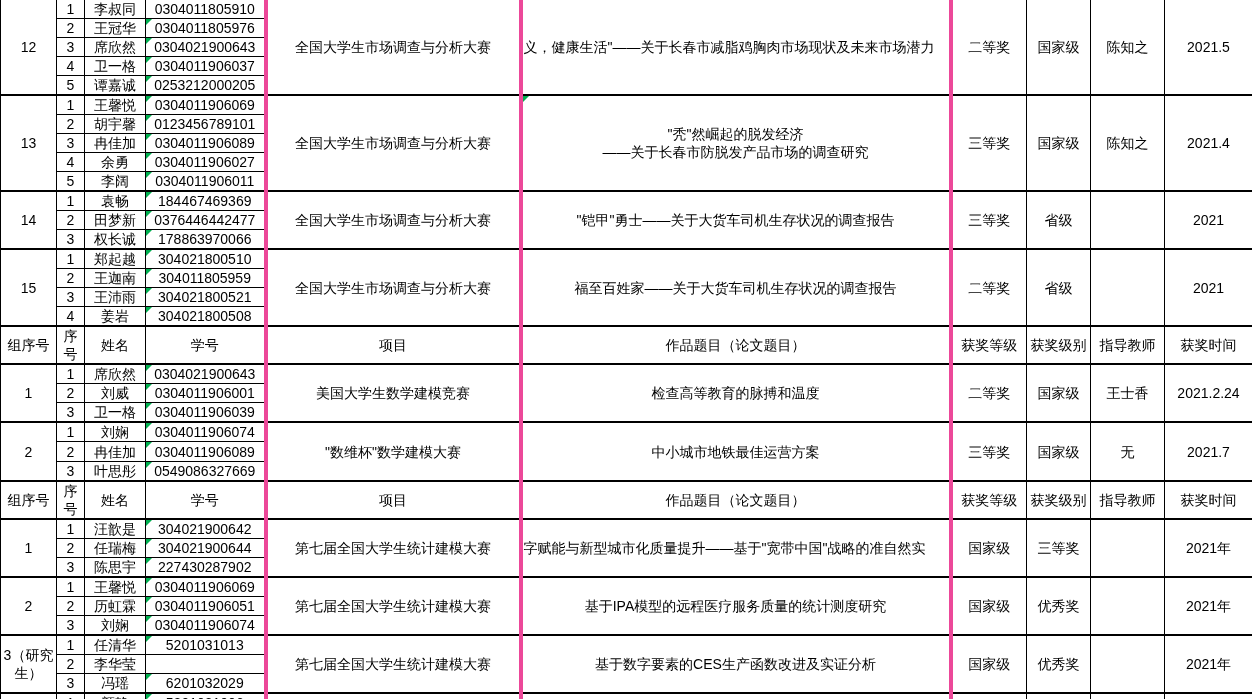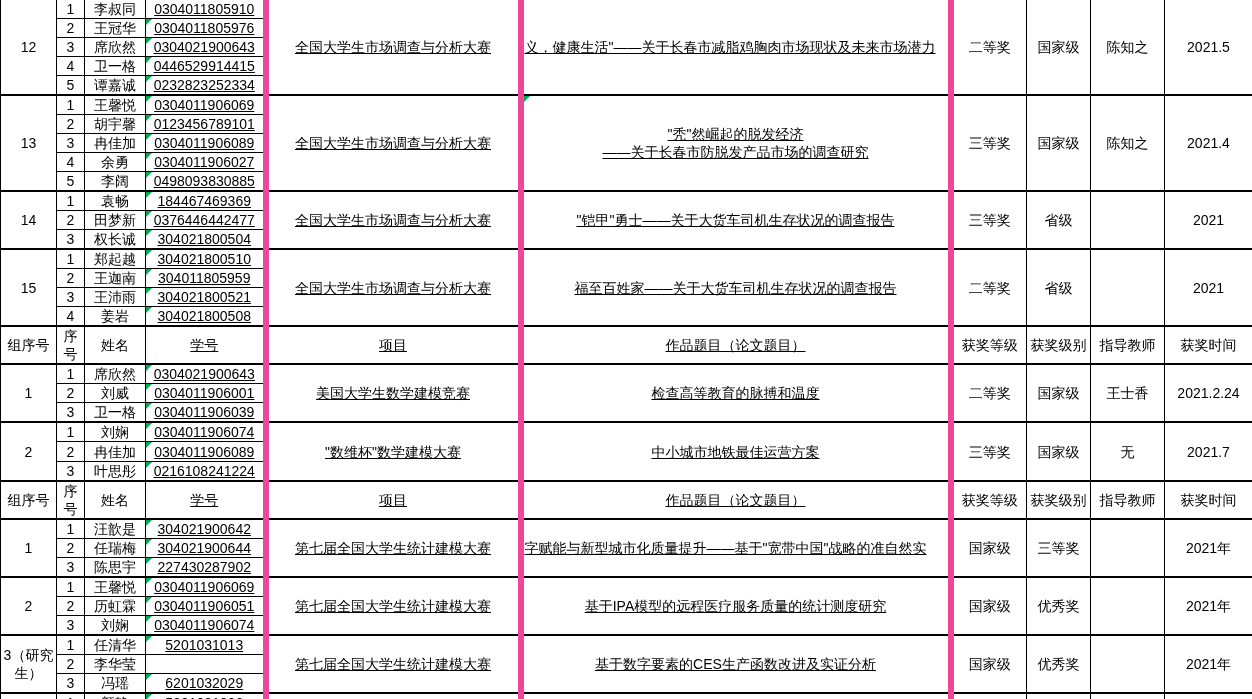--- a/index.html
+++ b/index.html
@@ -6,21 +6,21 @@
   body{font-family:"Liberation Sans","DejaVu Sans",sans-serif;font-size:14px;color:#000;}
   #sheet{width:1252px;overflow:hidden;}
   table{border-collapse:collapse;table-layout:fixed;width:1252px;}
   td{border:1px solid #000;text-align:center;vertical-align:middle;padding:0 1px;
      overflow:hidden;line-height:18px;position:relative;word-break:break-word;}
   tr.ra{height:18.6px;}
   tr.rh{height:19px;}
   tr.rb{height:19.3px;}
   tr.rc{height:19px;}
   td.bt2{border-top:2px solid #000;}
-  td.br2{border-right:6px solid #ec4899;text-decoration:underline;}
+  td.br2{border-right:4px solid #ec4899;}
   td.left{text-align:left;}
   td.nowrap{white-space:nowrap;}
   table tr.first td{border-top:none;}
   .tri{position:absolute;top:0;left:0;width:0;height:0;
        border-top:6px solid #00b050;border-right:6px solid transparent;}
 </style>
 </head>
 <body>
 
 <div id="sheet">
@@ -58,26 +58,26 @@
           <td class="br2"><span>0304011805976</span><span class="tri"></span></td>
         </tr>
         <tr class="ra">
           <td><span>3</span></td>
           <td><span>席欣然</span></td>
           <td class="br2"><span>0304021900643</span><span class="tri"></span></td>
         </tr>
         <tr class="ra">
           <td><span>4</span></td>
           <td><span>卫一格</span></td>
-          <td class="br2"><span>0446529914415</span><span class="tri"></span></td>
+          <td class="br2"><span>0304011906037</span><span class="tri"></span></td>
         </tr>
         <tr class="ra">
           <td><span>5</span></td>
           <td><span>谭嘉诚</span></td>
-          <td class="br2"><span>0232823252334</span><span class="tri"></span></td>
+          <td class="br2"><span>0253212000205</span><span class="tri"></span></td>
         </tr>
         <tr class="ra">
           <td rowspan="5" class="bt2"><span>13</span></td>
           <td class="bt2"><span>1</span></td>
           <td class="bt2"><span>王馨悦</span></td>
           <td class="bt2 br2"><span>0304011906069</span><span class="tri"></span></td>
           <td rowspan="5" class="bt2 br2"><span>全国大学生市场调查与分析大赛</span></td>
           <td rowspan="5" class="bt2 br2">
             <span class="tri"></span>
             <div>"秃"然崛起的脱发经济</div>
@@ -99,21 +99,21 @@
           <td class="br2"><span>0304011906089</span><span class="tri"></span></td>
         </tr>
         <tr class="ra">
           <td><span>4</span></td>
           <td><span>余勇</span></td>
           <td class="br2"><span>0304011906027</span><span class="tri"></span></td>
         </tr>
         <tr class="ra">
           <td><span>5</span></td>
           <td><span>李阔</span></td>
-          <td class="br2"><span>0498093830885</span><span class="tri"></span></td>
+          <td class="br2"><span>0304011906011</span><span class="tri"></span></td>
         </tr>
         <tr class="ra">
           <td rowspan="3" class="bt2"><span>14</span></td>
           <td class="bt2"><span>1</span></td>
           <td class="bt2"><span>袁畅</span></td>
           <td class="bt2 br2"><span>184467469369</span><span class="tri"></span></td>
           <td rowspan="3" class="bt2 br2"><span>全国大学生市场调查与分析大赛</span></td>
           <td rowspan="3" class="bt2 br2">
             <div>"铠甲"勇士——关于大货车司机生存状况的调查报告</div>
           </td>
@@ -123,21 +123,21 @@
           <td rowspan="3" class="bt2"><span>2021</span></td>
         </tr>
         <tr class="ra">
           <td><span>2</span></td>
           <td><span>田梦新</span></td>
           <td class="br2"><span>0376446442477</span><span class="tri"></span></td>
         </tr>
         <tr class="ra">
           <td><span>3</span></td>
           <td><span>权长诚</span></td>
-          <td class="br2"><span>304021800504</span><span class="tri"></span></td>
+          <td class="br2"><span>178863970066</span><span class="tri"></span></td>
         </tr>
         <tr class="ra">
           <td rowspan="4" class="bt2"><span>15</span></td>
           <td class="bt2"><span>1</span></td>
           <td class="bt2"><span>郑起越</span></td>
           <td class="bt2 br2"><span>304021800510</span><span class="tri"></span></td>
           <td rowspan="4" class="bt2 br2"><span>全国大学生市场调查与分析大赛</span></td>
           <td rowspan="4" class="bt2 br2">
             <div>福至百姓家——关于大货车司机生存状况的调查报告</div>
           </td>
@@ -212,21 +212,21 @@
           <td rowspan="3" class="bt2"><span>2021.7</span></td>
         </tr>
         <tr class="rb">
           <td><span>2</span></td>
           <td><span>冉佳加</span></td>
           <td class="br2"><span>0304011906089</span><span class="tri"></span></td>
         </tr>
         <tr class="rb">
           <td><span>3</span></td>
           <td><span>叶思彤</span></td>
-          <td class="br2"><span>0216108241224</span><span class="tri"></span></td>
+          <td class="br2"><span>0549086327669</span><span class="tri"></span></td>
         </tr>
         <tr class="rh">
           <td class="bt2"><span>组序号</span></td>
           <td class="bt2"><span>序号</span></td>
           <td class="bt2"><span>姓名</span></td>
           <td class="bt2 br2"><span>学号</span></td>
           <td class="bt2 br2"><span>项目</span></td>
           <td class="bt2 br2"><span>作品题目（论文题目）</span></td>
           <td class="bt2"><span>获奖等级</span></td>
           <td class="bt2"><span>获奖级别</span></td>

